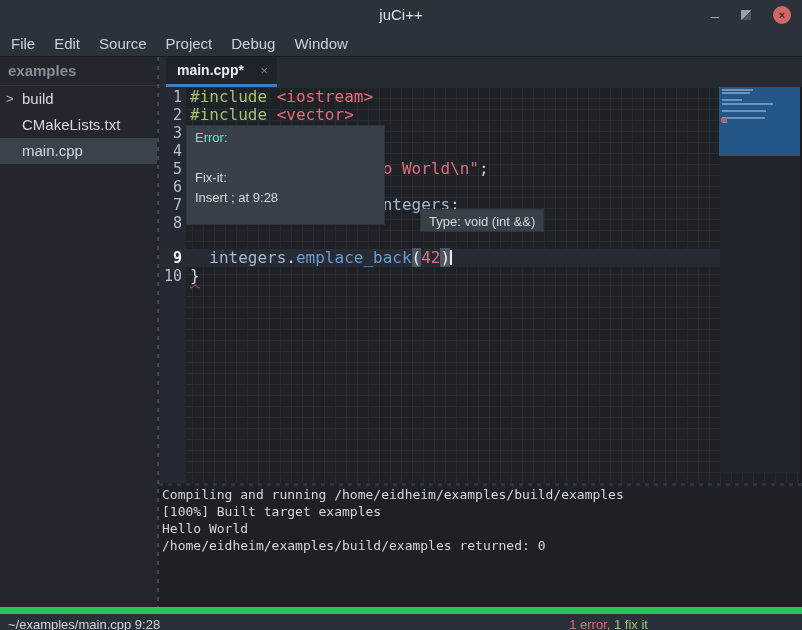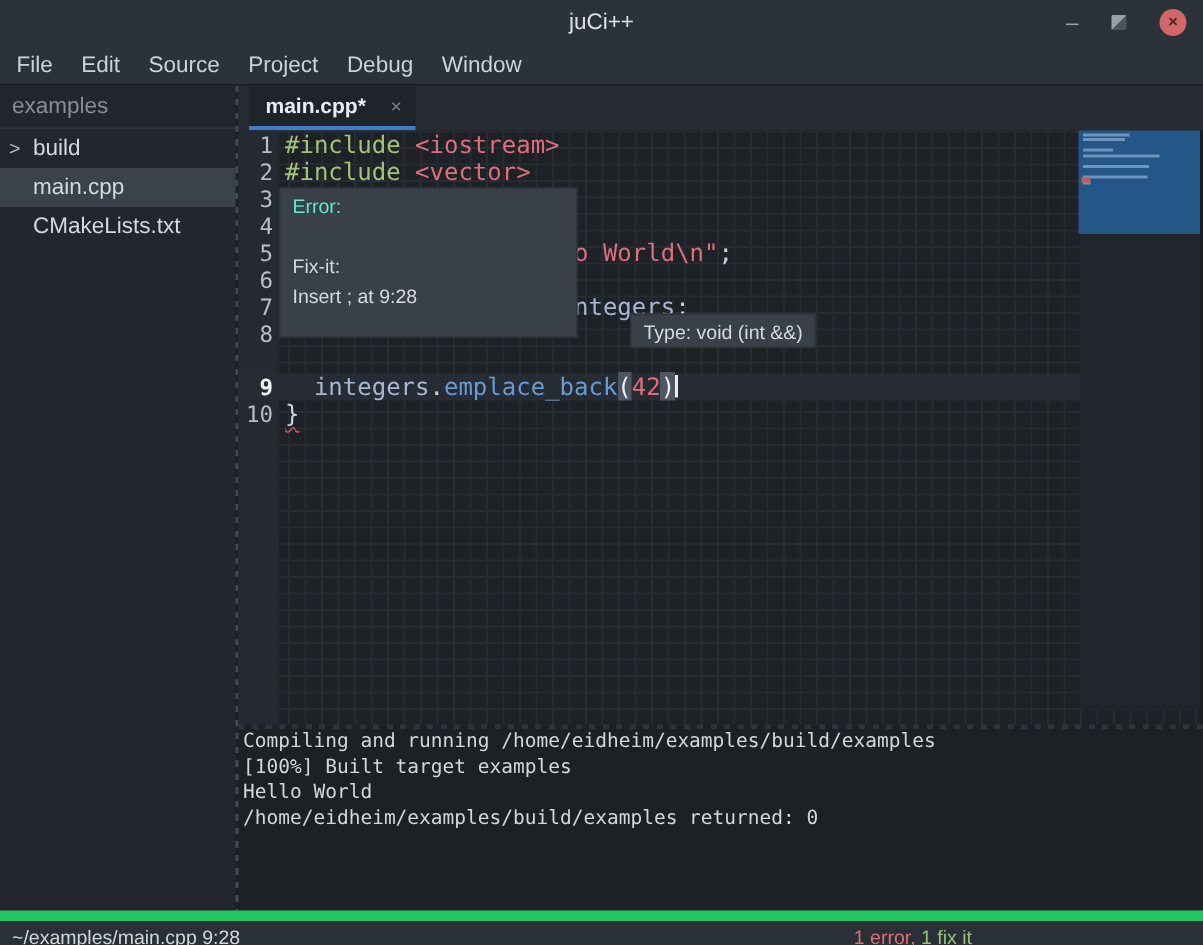--- a/index.html
+++ b/index.html
@@ -18,21 +18,21 @@
   .btn-close span{color:#4b2328;font-size:11px;font-weight:bold;line-height:1;}
 
   
   .menubar{position:absolute;left:0;top:30px;width:802px;height:27px;background:#2c323a;
        border-bottom:1px solid #171b20;display:flex;align-items:center;padding-left:11px;
        gap:19px;box-sizing:border-box;}
   .menu-item{color:#cdd2d8;font-size:15px;}
 
   
   .sidebar{position:absolute;left:0;top:57px;width:157px;height:550px;background:#23272d;}
-  .sb-header{height:28px;line-height:28px;padding-left:8px;color:#878e97;font-weight:normal;
+  .sb-header{height:28px;line-height:28px;padding-left:8px;color:#878e97;font-weight:bold;
        font-size:15px;border-bottom:1px solid #2e343c;}
   .sb-item{height:26px;line-height:26px;color:#d5d9dd;font-size:15px;position:relative;
        padding-left:22px;}
   .sb-item.selected{background:#3b424c;}
   .sb-chevron{position:absolute;left:6px;top:0;color:#b9bfc6;font-size:13px;}
 
   
   .vsep{position:absolute;left:157px;top:57px;width:2px;height:550px;
        background:repeating-linear-gradient(180deg,#434a55 0px,#434a55 4px,transparent 4px,transparent 9px);}
   .hsep{position:absolute;left:159px;top:483px;width:643px;height:3px;
@@ -121,22 +121,22 @@
       <span class="menu-item">Source</span>
       <span class="menu-item">Project</span>
       <span class="menu-item">Debug</span>
       <span class="menu-item">Window</span>
     </div>
 
   <div class="sidebar">
     <div class="sb-header">examples</div>
     <div id="sb-items">
         <div class="sb-item"><span class="sb-chevron">&gt;</span><span>build</span></div>
+        <div class="sb-item"><span>CMakeLists.txt</span></div>
         <div class="sb-item selected"><span>main.cpp</span></div>
-        <div class="sb-item"><span>CMakeLists.txt</span></div>
       </div>
   </div>
   <div class="vsep"></div>
 
   <div class="tabbar">
     <div class="tab">
       <span class="tab-label">main.cpp*</span>
       <span class="tab-close">×</span>
     </div>
   </div>

